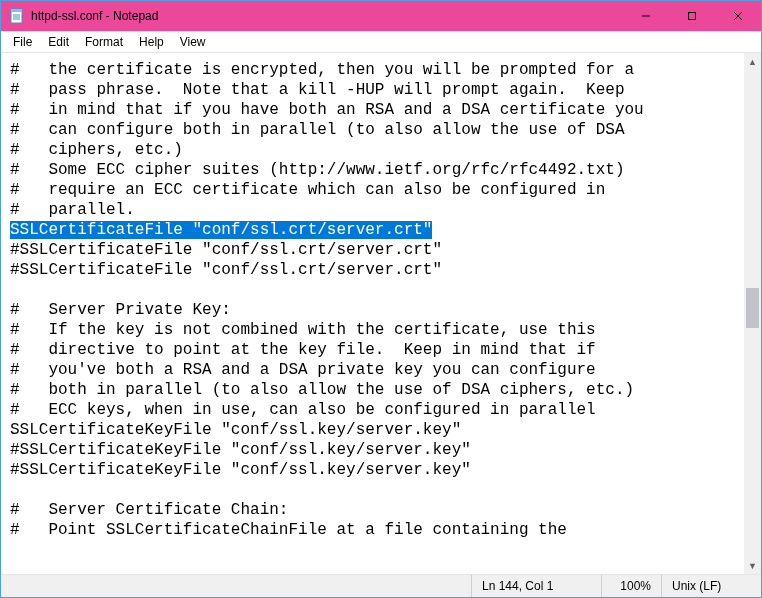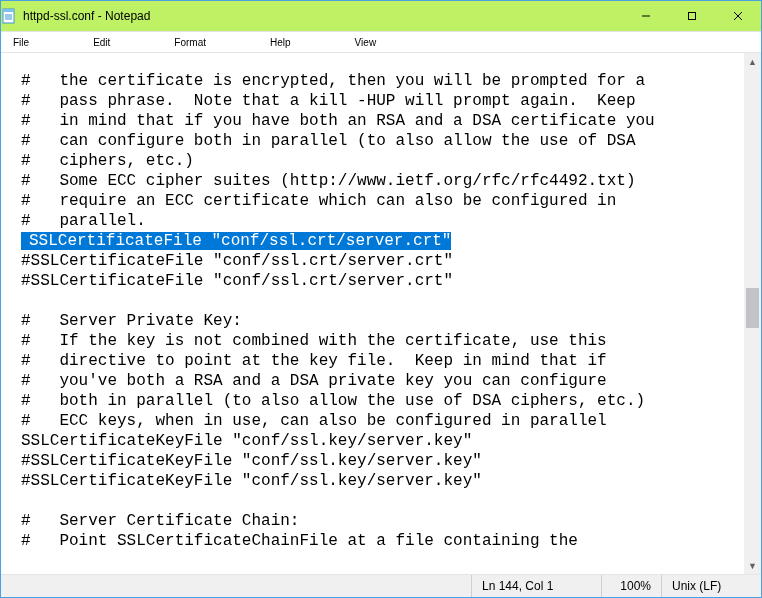--- a/index.html
+++ b/index.html
@@ -19,22 +19,23 @@
     border: 1px solid #4aa0e0;
     box-sizing: border-box;
     display: flex;
     flex-direction: column;
     background: #ffffff;
   }
   .titlebar {
     height: 30px;
     display: flex;
     align-items: center;
-    background: #bef264;
+    background: #ec4899;
     border-bottom: 1px solid #e5e5e5;
+    padding-left: 8px;
   }
   .titlebar .app-icon {
     width: 16px;
     height: 16px;
     margin-right: 6px;
     display: inline-flex;
   }
   .titlebar .title {
     flex: 0 0 auto;
     color: #000;
@@ -52,57 +53,55 @@
     justify-content: center;
     color: #000;
     font-size: 10px;
   }
 
   .menubar {
     height: 20px;
     display: flex;
     align-items: center;
     padding: 0 4px;
-    font-size: 10px;
+    font-size: 12px;
     color: #000;
     background: #ffffff;
-    gap: 48px;
   }
   .menubar .menu-item {
     padding: 2px 8px;
   }
 
   .editor-wrap {
     flex: 1 1 auto;
     position: relative;
     overflow: hidden;
     border-top: 1px solid #e5e5e5;
     border-bottom: 1px solid #e5e5e5;
   }
   .editor-scroll {
     position: absolute;
     inset: 0;
     display: flex;
   }
   pre.editor {
-    margin: 16px;
+    margin: 5px;
     flex: 1 1 auto;
     padding: 2px 4px 2px 4px;
     font-family: Consolas, "Courier New", monospace;
     font-size: 16px;
     line-height: 20px;
     white-space: pre;
     overflow: hidden;
     color: #000;
   }
   pre.editor .line { display:block; height:20px; }
   pre.editor .sel {
     background: #0078d7;
     color: #ffffff;
-    padding-left: 8px;
   }
 
   .vscroll {
     width: 17px;
     flex: 0 0 17px;
     background: #f0f0f0;
     position: relative;
   }
   .vscroll .arrow {
     position: absolute;

